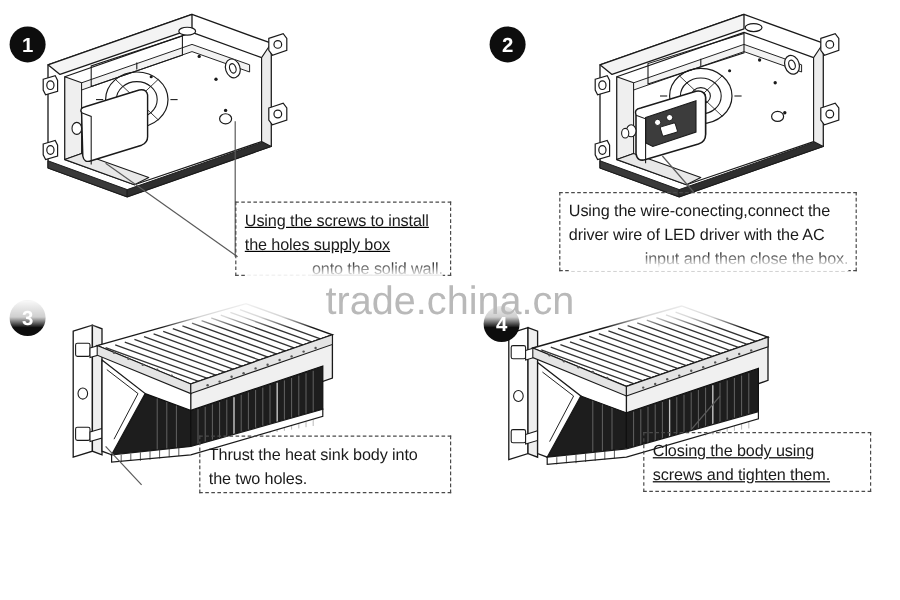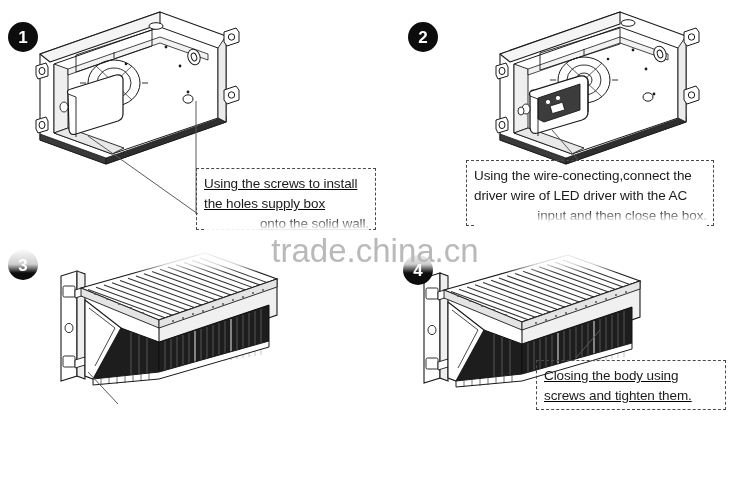--- a/index.html
+++ b/index.html
@@ -512,20 +512,24 @@
     <span class="ln">the holes supply box</span>
     <span class="ln fadeline">onto the solid wall.</span>
   </div>
 
   <div class="callout c2">
     <span class="ln">Using the wire-conecting,connect the</span>
     <span class="ln">driver wire of LED driver with the AC</span>
     <span class="ln fadeline">input and then close the box.</span>
   </div>
 
+  <div class="callout c3">
+    <span class="ln">Thrust the heat sink body into</span>
+    <span class="ln">the two holes.</span>
+  </div>
 
   <div class="callout c4">
     <span class="ln">Closing the body using</span>
     <span class="ln">screws and tighten them.</span>
   </div>
 
   <div class="badge b1">1</div>
   <div class="badge b2">2</div>
   <div class="badge b3">3</div>
   <div class="badge b4">4</div>

